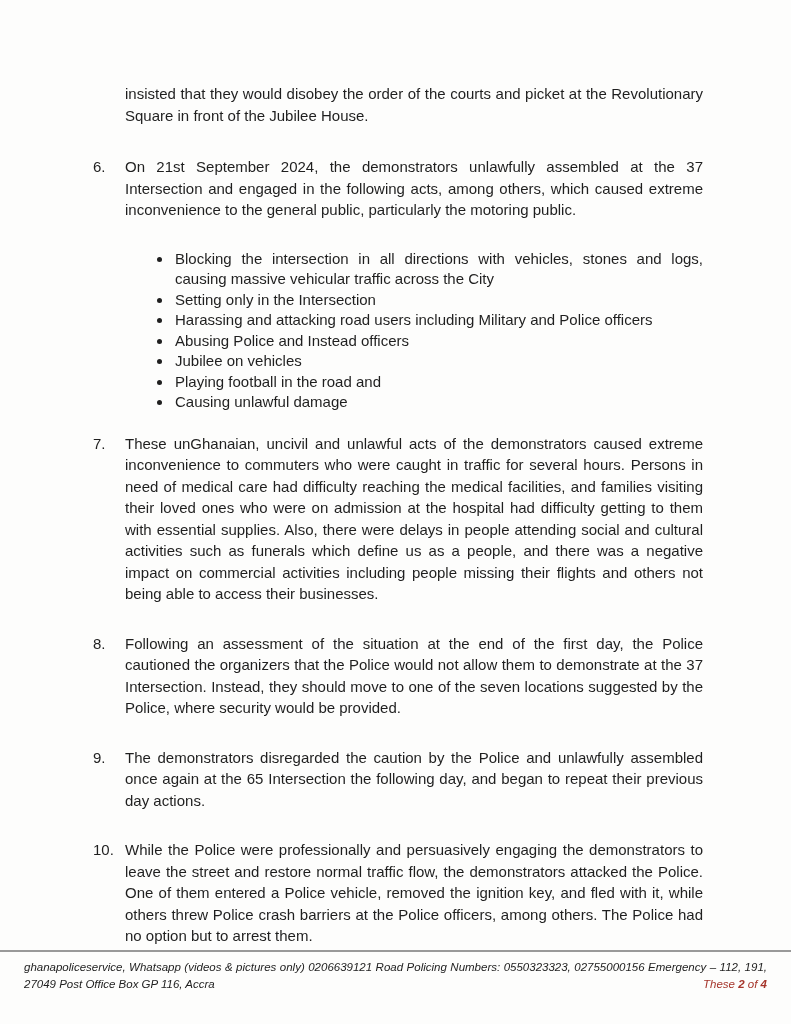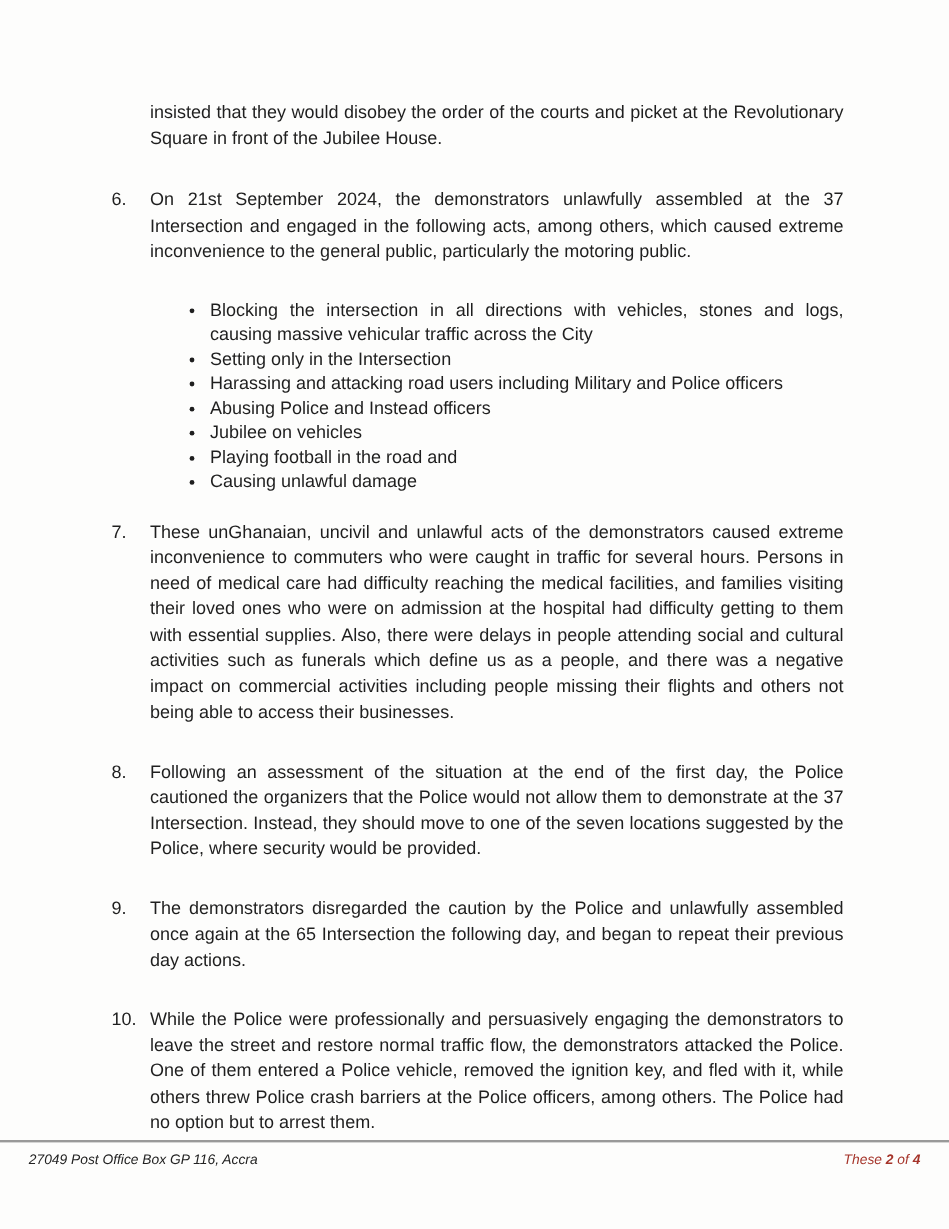--- a/index.html
+++ b/index.html
@@ -118,20 +118,21 @@
     <div class="para">
       <span class="num">10.</span>
       <div class="ptext">While the Police were professionally and persuasively engaging the demonstrators to leave the street and restore normal traffic flow, the demonstrators attacked the Police. One of them entered a Police vehicle, removed the ignition key, and fled with it, while others threw Police crash barriers at the Police officers, among others. The Police had no option but to arrest them.</div>
     </div>
 
   </div>
 
   <div class="footer">
     <div class="footer-rule"></div>
     <div class="footer-text">
+      <div class="f-line f-justify">ghanapoliceservice, Whatsapp (videos &amp; pictures only) 0206639121 Road Policing Numbers: 0550323323, 02755000156 Emergency – 112, 191,</div>
       <div class="f-line f-last">
         <span>27049 Post Office Box GP 116, Accra</span>
         <span class="page-indicator"><span>These</span> <b>2</b> <span>of</span> <b>4</b></span>
       </div>
     </div>
   </div>
 
 </div>
 
 </body></html>

